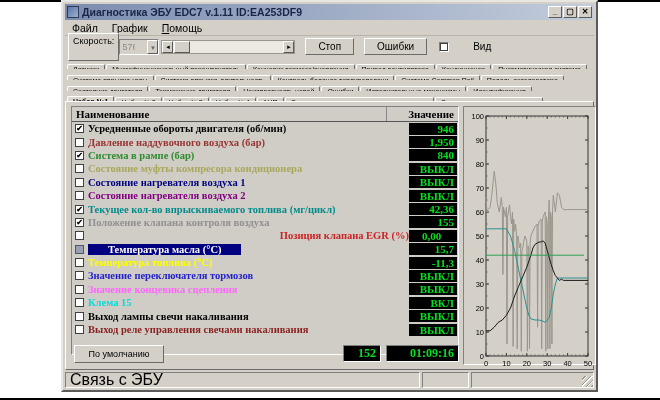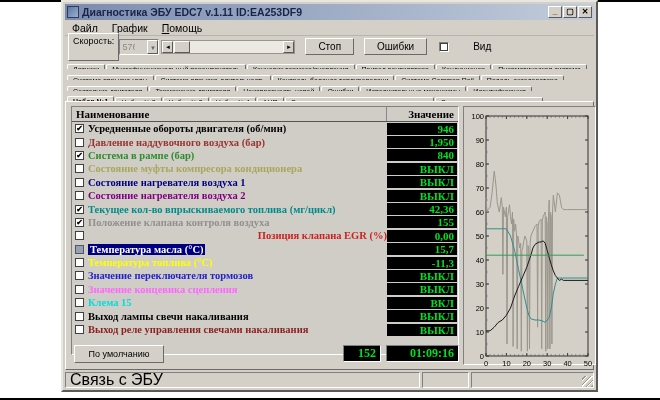--- a/index.html
+++ b/index.html
@@ -55,22 +55,22 @@
   .param-table { position:absolute; left:5px; top:4px; width:388px; height:249px; background:#d0cdc6;
     border:1px solid; border-color:#808080 #ffffff #ffffff #808080; overflow:hidden; }
   .pt-header { height:15px; display:flex; border-bottom:1px solid #555; font-family:"Liberation Serif", serif; font-weight:bold; font-size:11px; }
   .pt-h-name { flex:1; padding-left:4px; line-height:15px; }
   .pt-h-val { width:72px; text-align:right; padding-right:4px; line-height:15px; border-left:1px solid #888; }
   .pt-row { height:13.4px; display:flex; align-items:center; }
   .pt-check { width:9px; height:9px; background:#fff; border:1px solid #404040; margin:0 4px 0 3px; flex:none;
     font-size:8px; line-height:8px; text-align:center; color:#000; font-weight:bold; }
   .pt-check.sel { background:#9aa0b4; border-color:#50566a; }
   .pt-label { flex:1; font-family:"Liberation Serif", serif; font-weight:bold; font-size:10.5px; white-space:nowrap; overflow:hidden; }
-  .pt-label .seltxt { background:#000080; color:#fff; padding:0 2px; }
-  .pt-valbox { width:70px; height:12px; background:#000; margin-right:1px; flex:none;
+  .pt-label .seltxt { background:#000080; color:#fff; padding:0 20px; }
+  .pt-valbox { width:48px; height:12px; background:#000; margin-right:1px; flex:none;
     font-family:"Liberation Serif", serif; font-weight:bold; font-size:11px; line-height:12px;
     color:#00e020; text-align:right; padding-right:3px; }
 
   .footer-btn { position:absolute; left:8px; bottom:6px; width:90px; height:18px; background:#d4d0c8;
     font-size:9px; text-align:center; line-height:16px; }
   .disp { position:absolute; bottom:7px; height:17px; background:#000; color:#00e020;
     font-family:"Liberation Serif", serif; font-weight:bold; font-size:12px; line-height:15px; text-align:right; padding-right:4px;
     border:1px solid; border-color:#808080 #ffffff #ffffff #808080; }
   #disp-counter { left:277px; width:38px; }
   #disp-timer  { left:320px; width:73px; }
@@ -179,21 +179,21 @@
             <span class="pt-valbox" style="color: rgb(0, 224, 32);">42,36</span>
           </div>
           <div class="pt-row">
             <span class="pt-check">✔</span>
             <span class="pt-label" style="color: rgb(144, 144, 144);">Положение клапана контроля воздуха</span>
             <span class="pt-valbox" style="color: rgb(0, 224, 32);">155</span>
           </div>
           <div class="pt-row">
             <span class="pt-check"></span>
             <span class="pt-label" style="color: rgb(204, 34, 34); text-align: right;">Позиция клапана EGR (%)</span>
-            <span class="pt-valbox" style="color: rgb(0, 224, 32);">0,00</span>
+            <span class="pt-valbox" style="color: rgb(0, 224, 32); text-align: center;">0,00</span>
           </div>
           <div class="pt-row">
             <span class="pt-check sel"></span>
             <span class="pt-label"><span class="seltxt">Температура масла (°C)</span></span>
             <span class="pt-valbox" style="color: rgb(0, 224, 32);">15,7</span>
           </div>
           <div class="pt-row">
             <span class="pt-check"></span>
             <span class="pt-label" style="color: rgb(255, 255, 0);">Температура топлива (°C)</span>
             <span class="pt-valbox" style="color: rgb(0, 224, 32);">-11,3</span>

